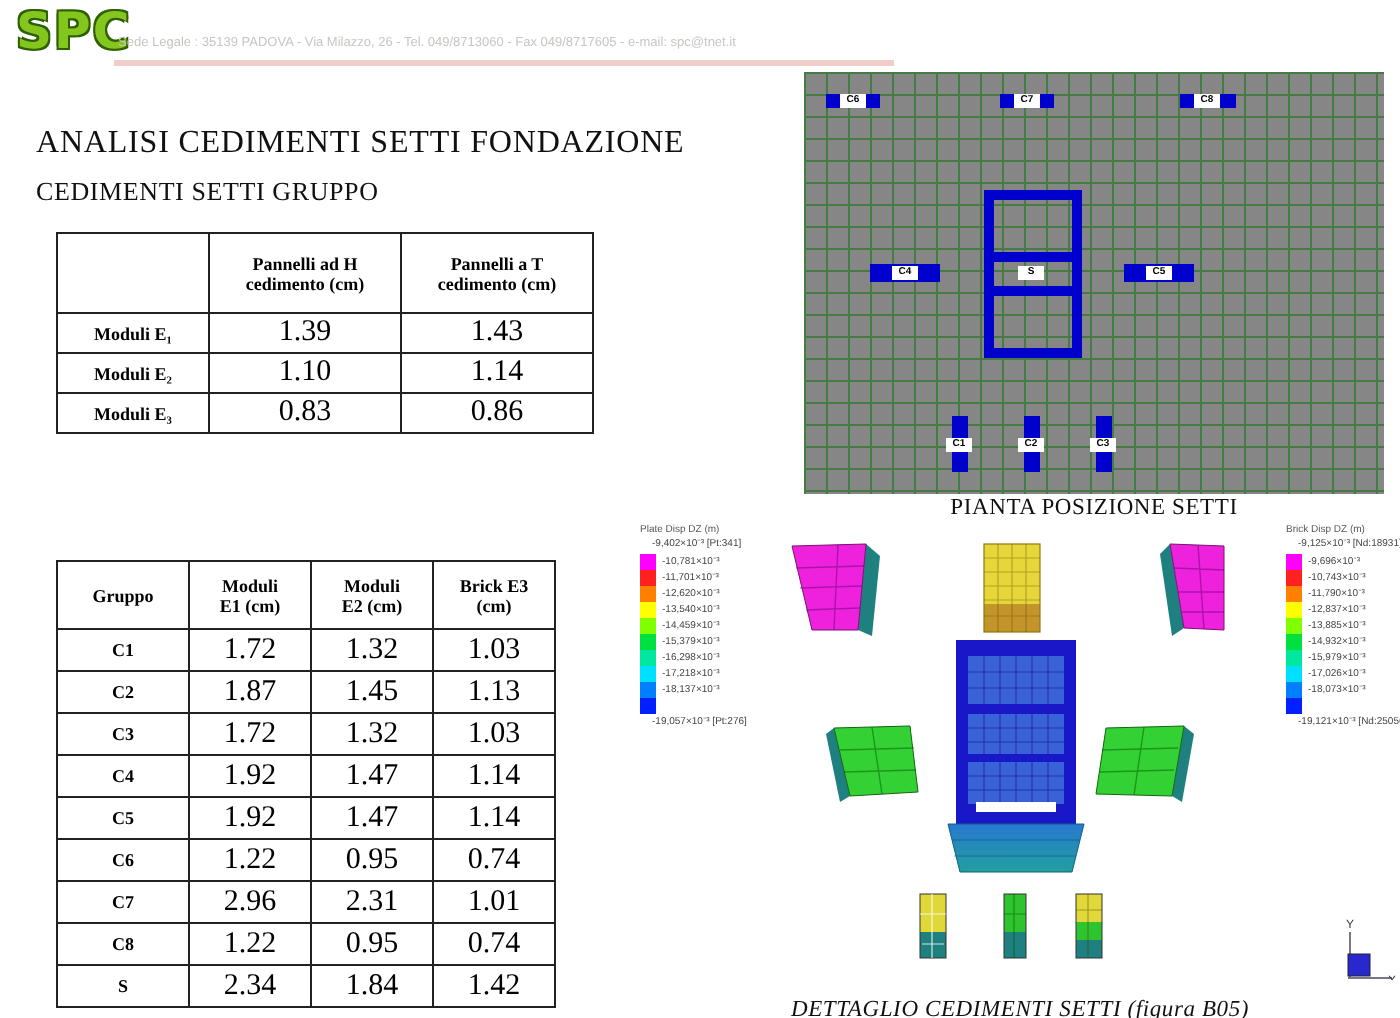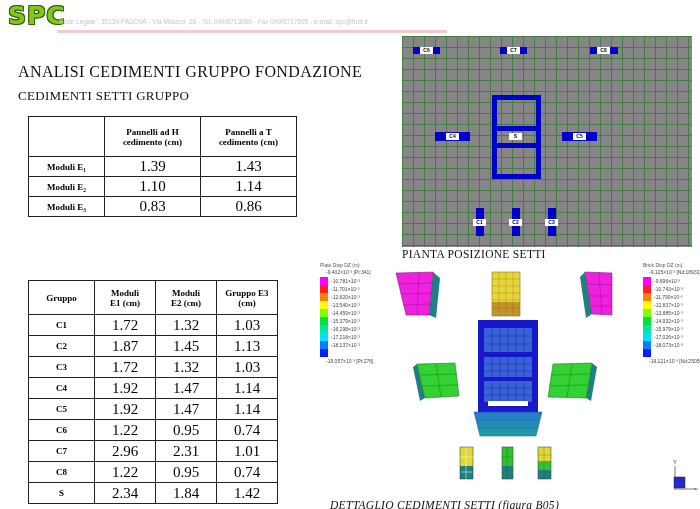--- a/index.html
+++ b/index.html
@@ -37,21 +37,21 @@
   
   .plan{position:absolute;left:402px;top:36px;width:290px;height:211px;background:#868686;
         background-image:repeating-linear-gradient(to bottom,#447c44 0 1px,transparent 1px 11px),
                          repeating-linear-gradient(to right,#447c44 0 1px,transparent 1px 11px);}
   .bar{position:absolute;background:#0000cd;}
   .plabel{position:absolute;background:#fff;color:#000;font:bold 5px "Liberation Sans",sans-serif;
         line-height:7px;text-align:center;width:13px;height:7px;z-index:3;}
   .struct{position:absolute;left:90px;top:59px;width:49px;height:84px;
         border:5px solid #0000cd;box-sizing:border-box;}
   .sbar{position:absolute;left:0;right:0;height:5px;background:#0000cd;}
-  .cap{position:absolute;font-size:11.5px;letter-spacing:.3px;color:#111;text-align:left;}
+  .cap{position:absolute;font-size:11.5px;letter-spacing:.3px;color:#111;text-align:center;}
   .cap-pianta{left:402px;top:248px;width:290px;}
   .cap-dett{left:330px;top:499px;width:360px;font-style:italic;}
 
   
   .legend{position:absolute;font-family:"Liberation Sans",sans-serif;font-size:5px;
         line-height:6px;color:#444;white-space:nowrap;}
   .legend .ttl{margin-bottom:1px;color:#555;}
   .legend .maxv{margin-left:6px;margin-bottom:2px;}
   .legend .row{display:flex;}
   .cbar{display:flex;flex-direction:column;width:8px;height:80px;}
@@ -65,21 +65,21 @@
 </style>
 </head>
 <body>
 
 <div class="page">
 
   <div class="logo">SPC</div>
   <div class="address">Sede Legale : 35139 PADOVA - Via Milazzo, 26 - Tel. 049/8713060 - Fax 049/8717605 - e-mail: spc@tnet.it</div>
   <div class="hrule"></div>
 
-  <div class="h-main">ANALISI CEDIMENTI GRUPPO FONDAZIONE</div>
+  <div class="h-main">ANALISI CEDIMENTI SETTI FONDAZIONE</div>
   <div class="h-sec1">CEDIMENTI SETTI GRUPPO</div>
 
   <table class="t1">
     <tbody>
         <tr class="hr">
       <th class="c0"></th>
       <th class="c1 pre">Pannelli ad H
 cedimento (cm)</th>
       <th class="c2 pre">Pannelli a T
 cedimento (cm)</th>
@@ -103,21 +103,21 @@
     </table>
 
   <table class="t2">
     <tbody>
         <tr class="hr">
       <th class="c0">Gruppo</th>
       <th class="c1 pre">Moduli
 E1 (cm)</th>
       <th class="c2 pre">Moduli
 E2 (cm)</th>
-      <th class="c3 pre">Gruppo E3
+      <th class="c3 pre">Brick E3
 (cm)</th>
     </tr>
     <tr class="dr">
       <th>C1</th>
       <td>1.72</td>
       <td>1.32</td>
       <td>1.03</td>
     </tr>
     <tr class="dr">
       <th>C2</th>

